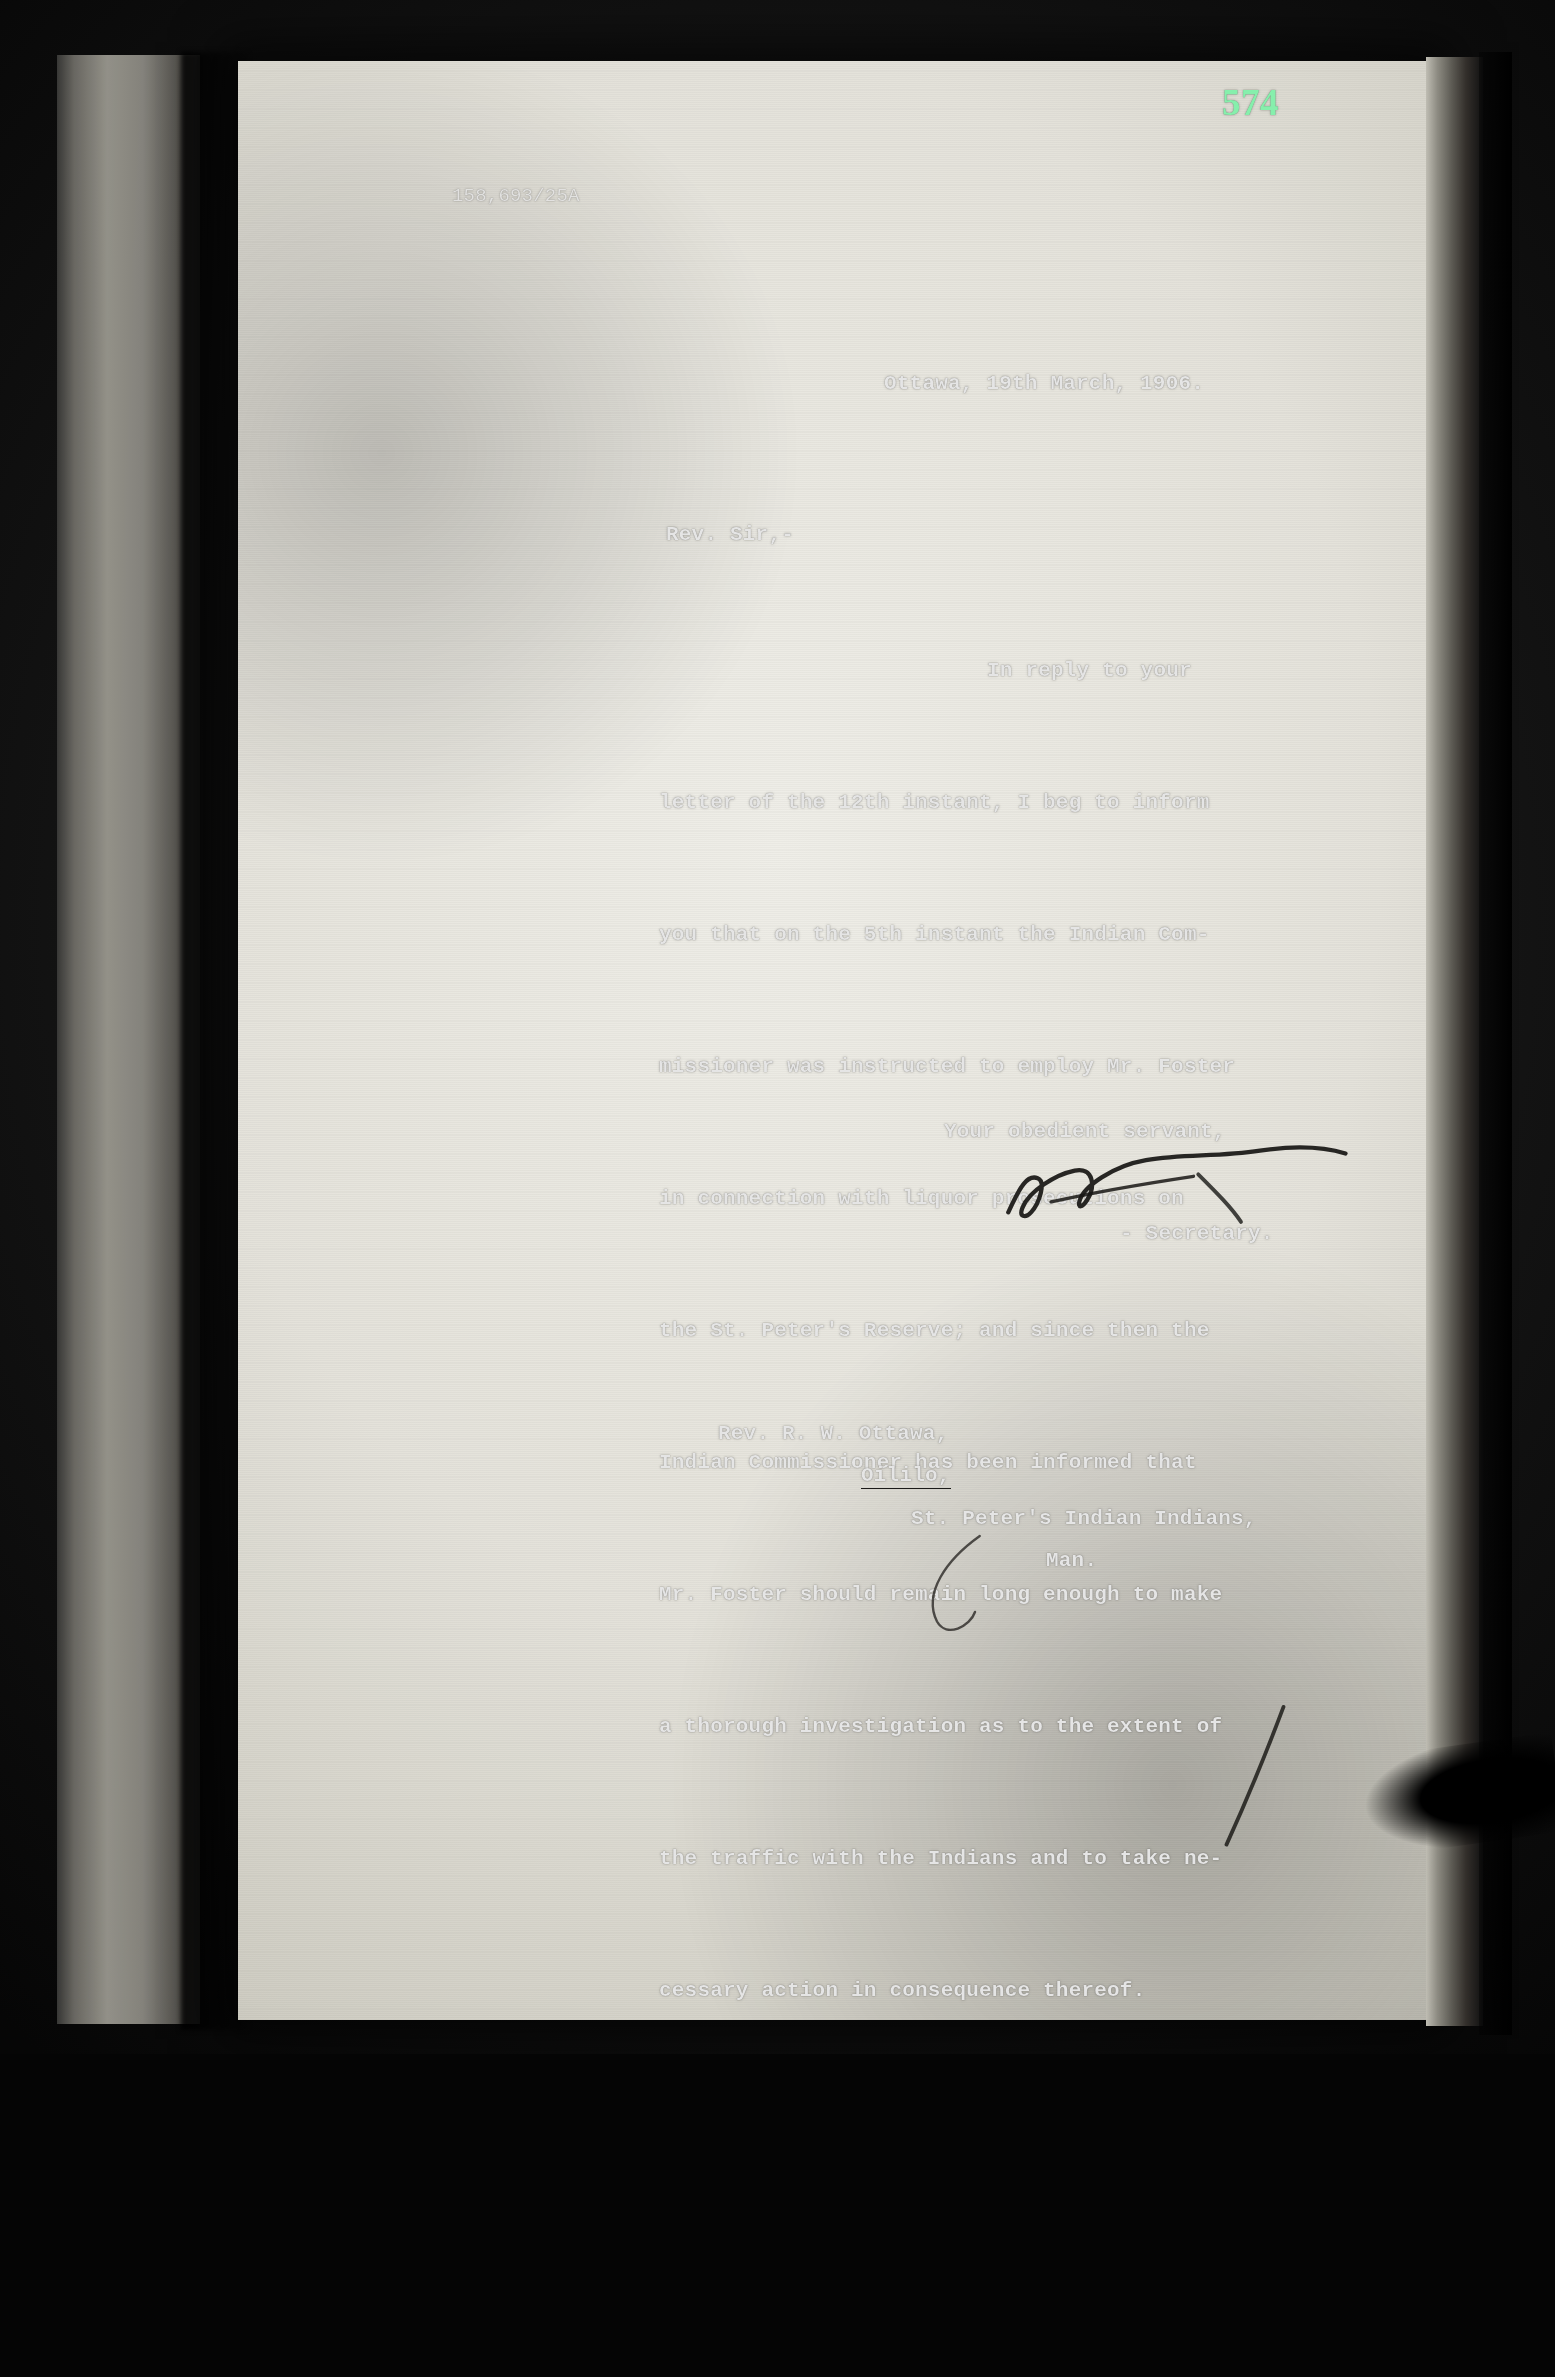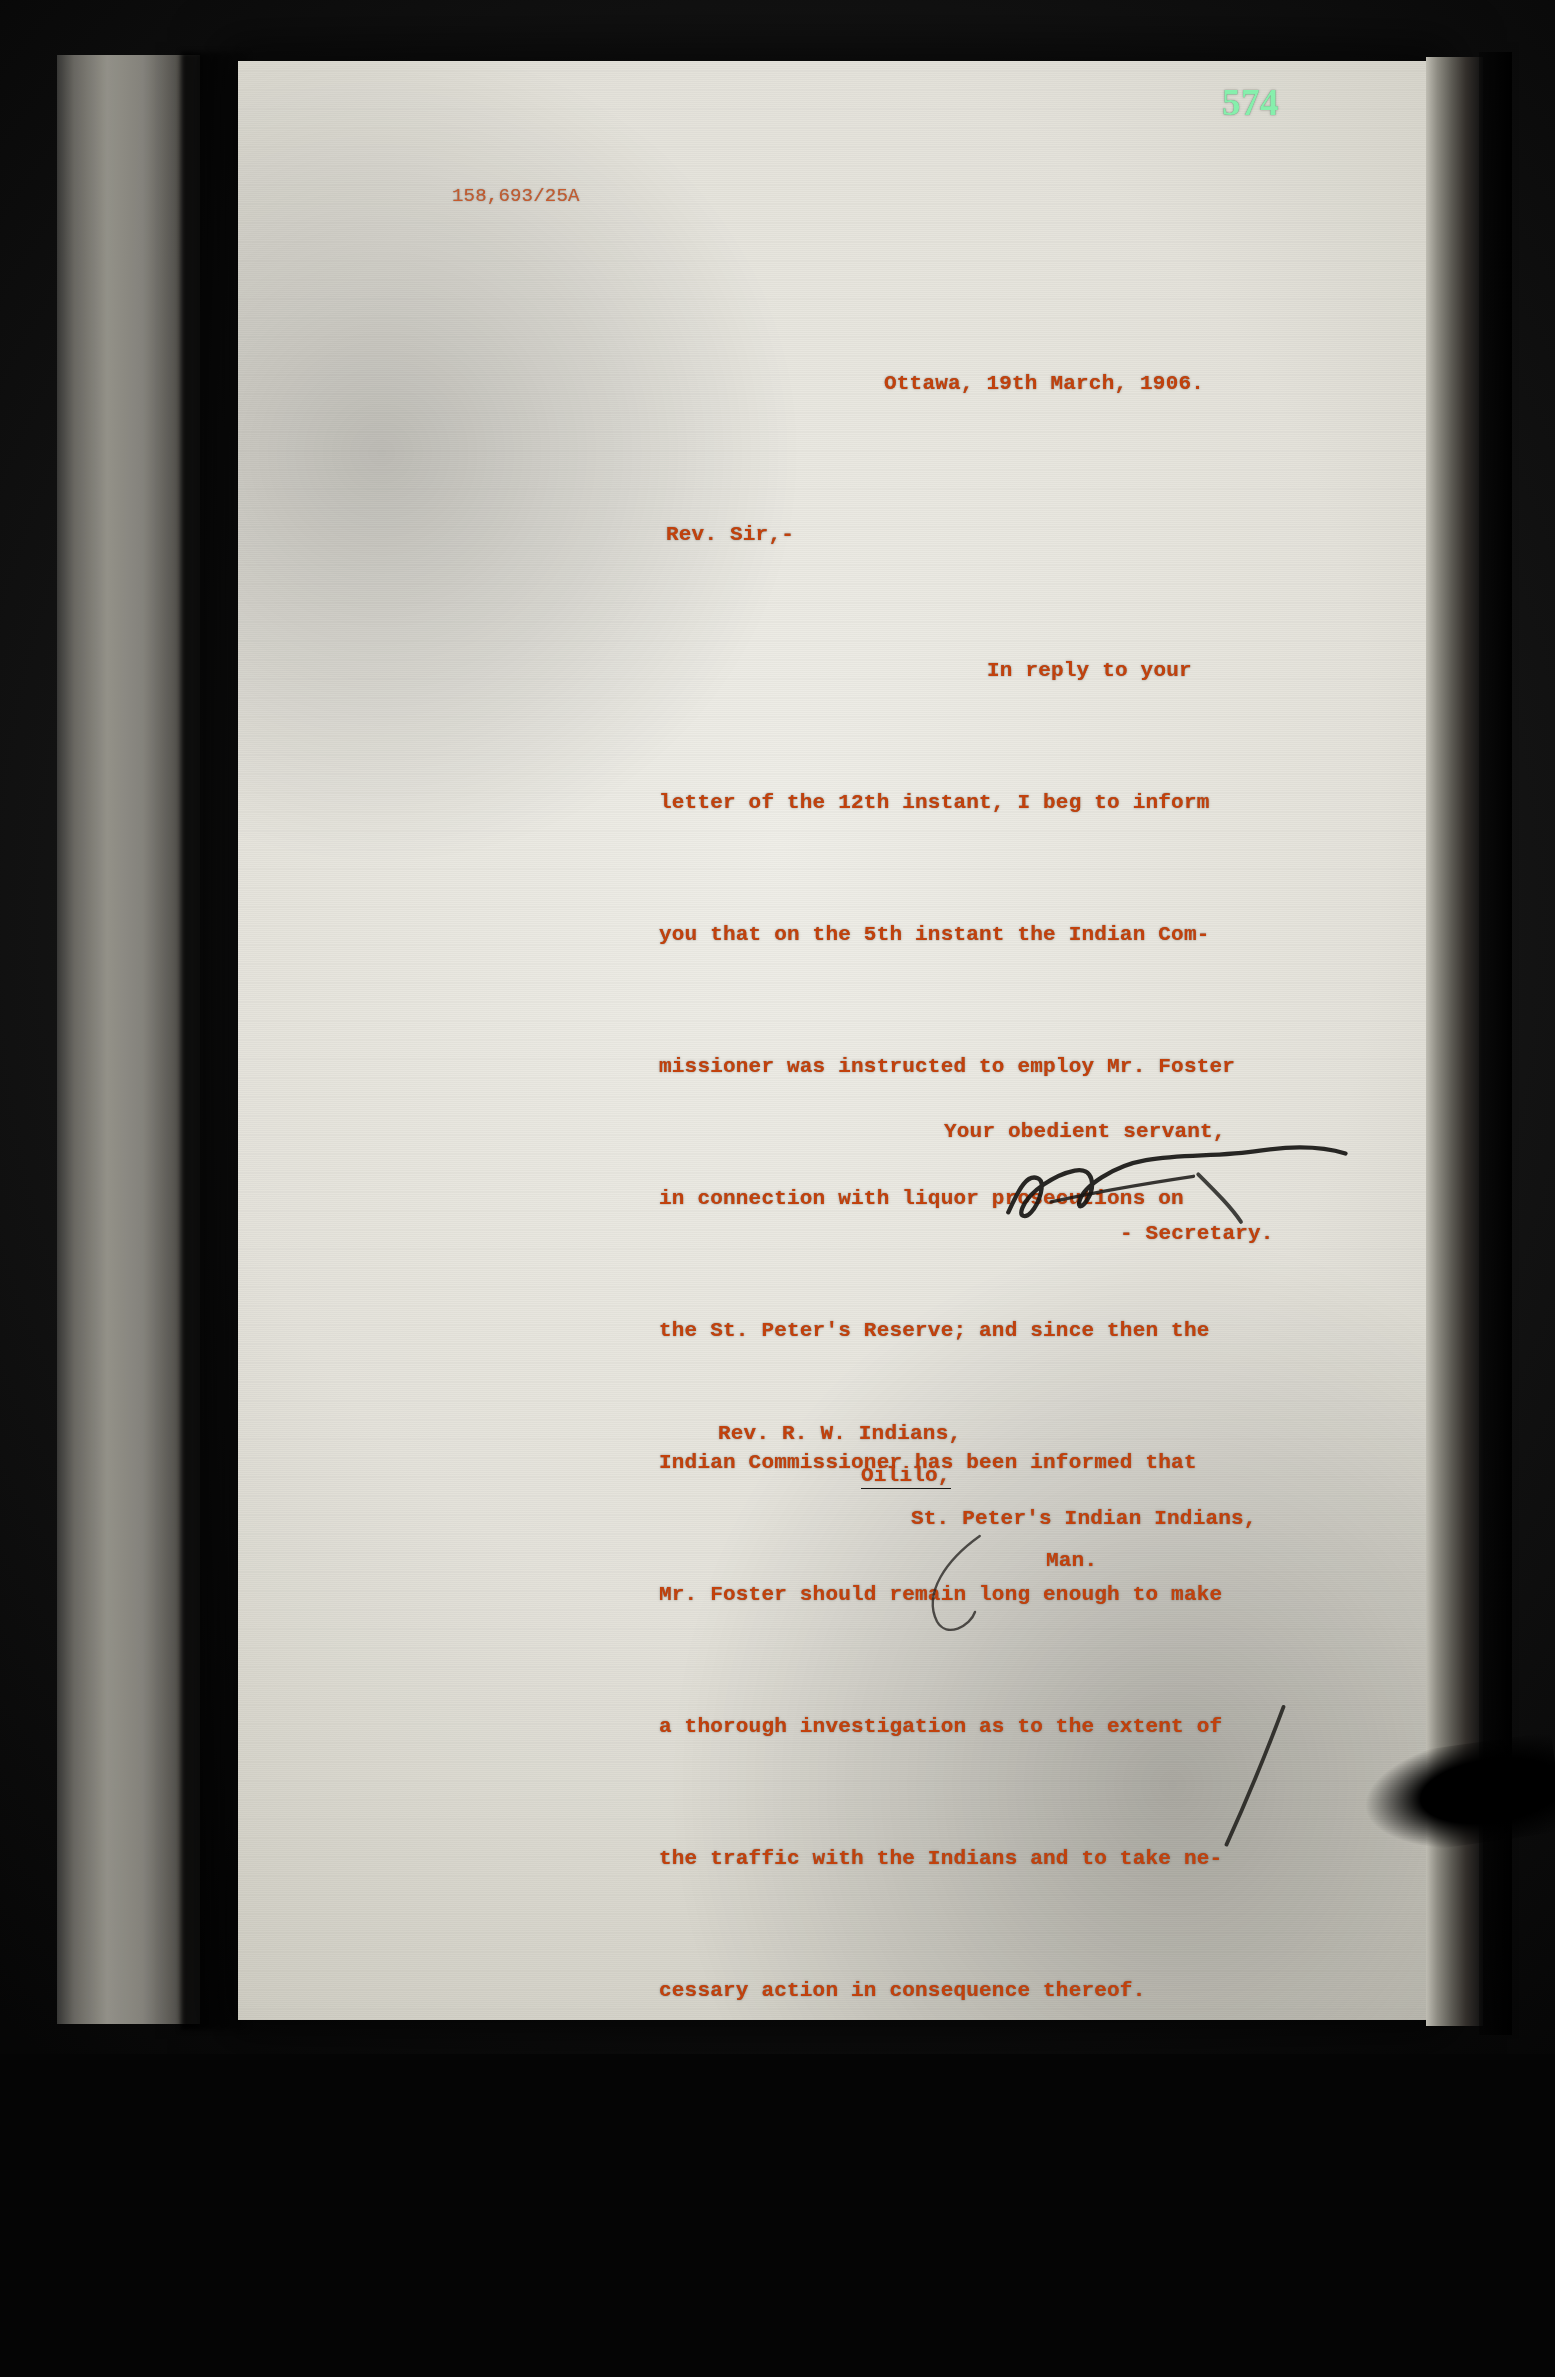--- a/index.html
+++ b/index.html
@@ -92,21 +92,21 @@
     left: 1479px;
     top: 52px;
     width: 33px;
     height: 1983px;
     background: linear-gradient(90deg, rgba(0,0,0,.4), #000);
   }
 
   
   .doc-text {
     position: absolute;
-    color: #c2410c;
+    color: #e5e5e5;
     font-family: "Liberation Mono", monospace;
     letter-spacing: 0.2px;
     text-shadow: 0 0 1px rgba(40,38,35,.55), 0 0 2.9px rgba(60,58,54,.25);
     white-space: pre;
   }
 
   #page-number {
     left: 1222px;
     top: 81px;
     font-size: 37px;
@@ -247,21 +247,21 @@
 
   <svg id="signature" viewBox="0 0 760 210">
     <path d="M30,150 C55,95 70,70 92,78 C110,85 96,130 78,150 C66,163 52,160 60,140
              C74,105 130,70 170,62 C210,54 214,96 196,124 C186,140 176,142 180,126
              C188,96 250,52 320,40 C400,26 470,34 560,20 C640,8 700,14 740,26" fill="none" stroke="#171614" stroke-width="9" stroke-linecap="round" opacity=".92"></path>
     <path d="M120,128 C200,110 300,92 420,74" fill="none" stroke="#171614" stroke-width="7" stroke-linecap="round" opacity=".85"></path>
     <path d="M430,70 C470,110 500,140 520,170" fill="none" stroke="#171614" stroke-width="8" stroke-linecap="round" opacity=".8"></path>
   </svg>
   <div class="doc-text" id="sig-title">- Secretary.</div>
 
-  <div class="doc-text" id="addr-1">Rev. R. W. Indians,</div>
+  <div class="doc-text" id="addr-1">Rev. R. W. Ottawa,</div>
   <div class="doc-text" id="addr-2">Oililo,</div>
   <div class="doc-text" id="addr-3">St. Peter's Indian Indians,</div>
   <div class="doc-text" id="addr-4">Man.</div>
 
   <svg class="ink-curl" style="left:918px; top:1531px; width:95px; height:105px;" viewBox="0 0 200 220">
     <path d="M130,10 C60,60 10,130 40,190 C60,226 110,200 120,170" fill="none" stroke="#2a2825" stroke-width="5" stroke-linecap="round" opacity=".8"></path>
   </svg>
   <svg class="ink-curl" style="left:1217px; top:1702px; width:76px; height:157px;" viewBox="0 0 160 330">
     <path d="M140,10 C110,90 70,190 20,300" fill="none" stroke="#1d1c19" stroke-width="8" stroke-linecap="round" opacity=".85"></path>
   </svg>

